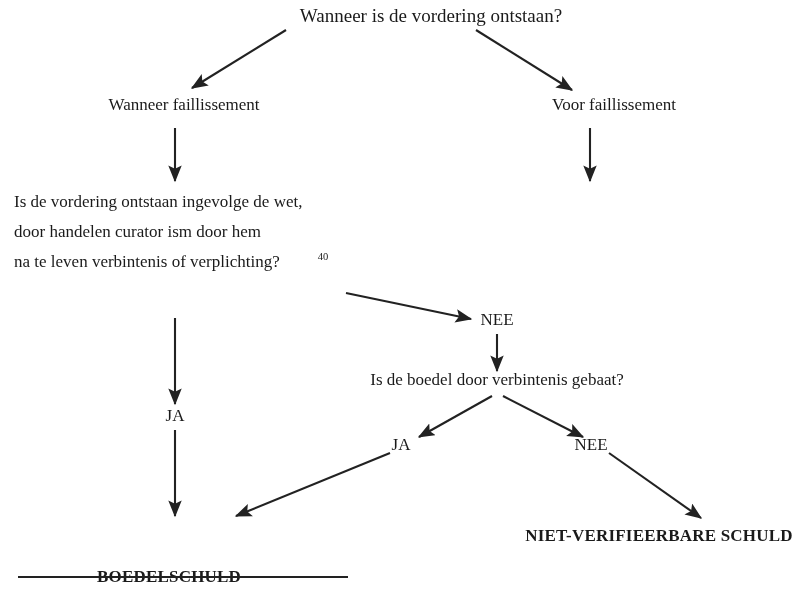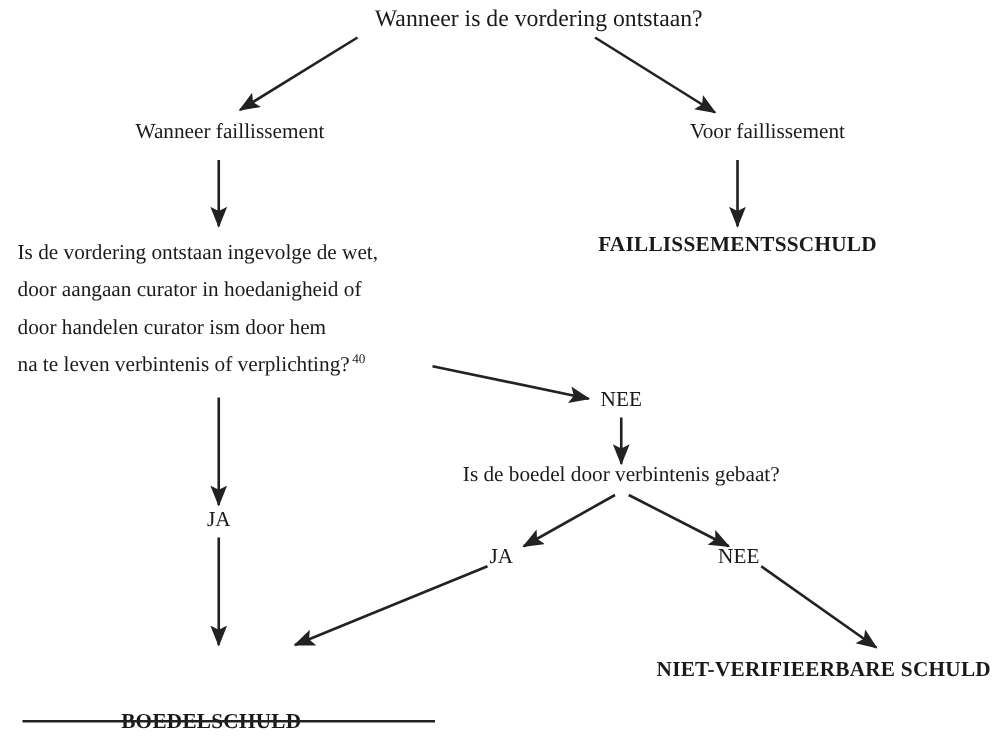--- a/index.html
+++ b/index.html
@@ -46,20 +46,21 @@
   }
   .multiline .ln {
     display: block;
     font-family: Liberation Serif, serif;
   }
   sup {
     font-size: 0.62em;
     vertical-align: super;
     line-height: 0;
     padding-left: 2px;
+    margin-left: 36px;
   }
   .fnrule {
     position: absolute;
     background: #222222;
   }
 </style>
 </head>
 <body>
 
 <div id="page">
@@ -95,25 +96,23 @@
 
     <line x1="609" y1="453" x2="701" y2="518" stroke="#222222" stroke-width="2.1" marker-end="url(#ah)"></line>
   </svg>
 
   <div class="node normal center" style="left:431px; top:6px; font-size:19px;">Wanneer is de vordering ontstaan?</div>
 
   <div class="node normal center" style="left:184px; top:96px; font-size:17px;">Wanneer faillissement</div>
 
   <div class="node normal center" style="left:614px; top:96px; font-size:17px;">Voor faillissement</div>
 
-  <div class="node bold center" style="left:590px; top:187px; font-size:17px;">FAILLISSEMENTSSCHULD</div>
 
   <div class="multiline" style="left:14px; top:187px; font-size:17px;">
     <span class="ln">Is de vordering ontstaan ingevolge de wet,</span>
-    <span class="ln">door aangaan curator in hoedanigheid of</span>
     <span class="ln">door handelen curator ism door hem</span>
     <span class="ln"><span>na te leven verbintenis of verplichting?</span><sup>40</sup></span>
   </div>
 
   <div class="node normal center" style="left:497px; top:311px; font-size:17px;">NEE</div>
 
   <div class="node normal center" style="left:175px; top:407px; font-size:17px;">JA</div>
 
   <div class="node normal center" style="left:497px; top:371px; font-size:17px;">Is de boedel door verbintenis gebaat?</div>
 

